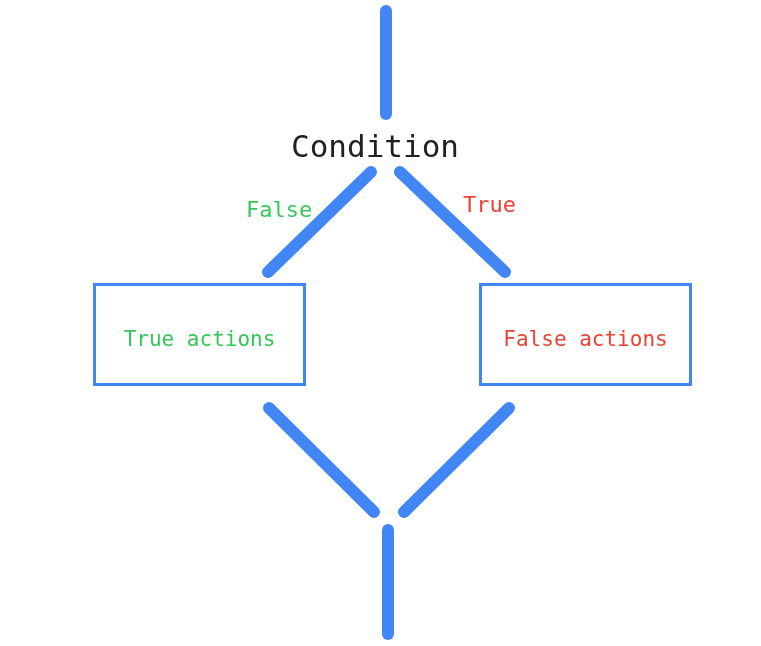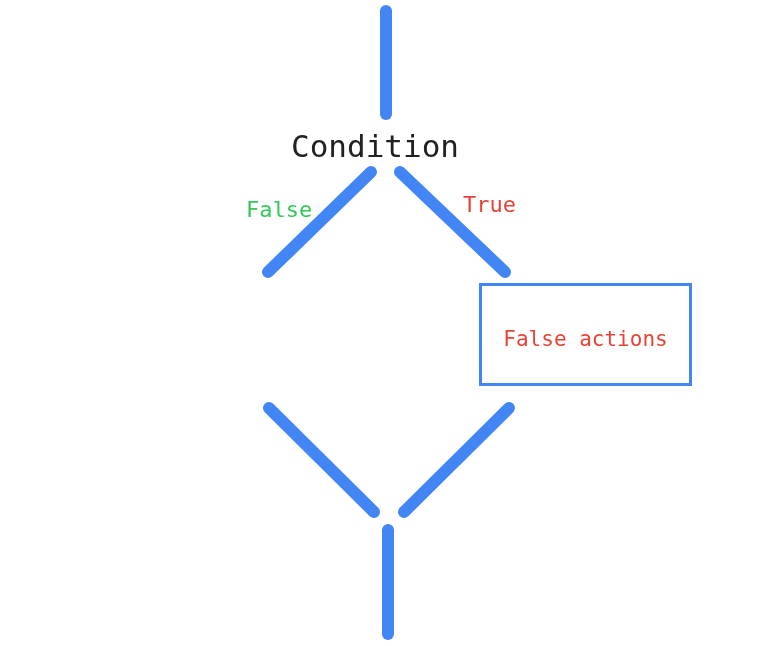--- a/index.html
+++ b/index.html
@@ -106,18 +106,21 @@
     </g>
   </svg>
 
 
   <div class="node-label" id="condition-label">Condition</div>
 
   <div class="node-label" id="true-edge-label">False</div>
 
   <div class="node-label" id="false-edge-label">True</div>
 
+  <div class="action-box" id="true-actions-box">
+    <span class="action-box-label" id="true-actions-label">True actions</span>
+  </div>
 
   <div class="action-box" id="false-actions-box">
     <span class="action-box-label" id="false-actions-label">False actions</span>
   </div>
 
 </div>
 
 </body></html>

